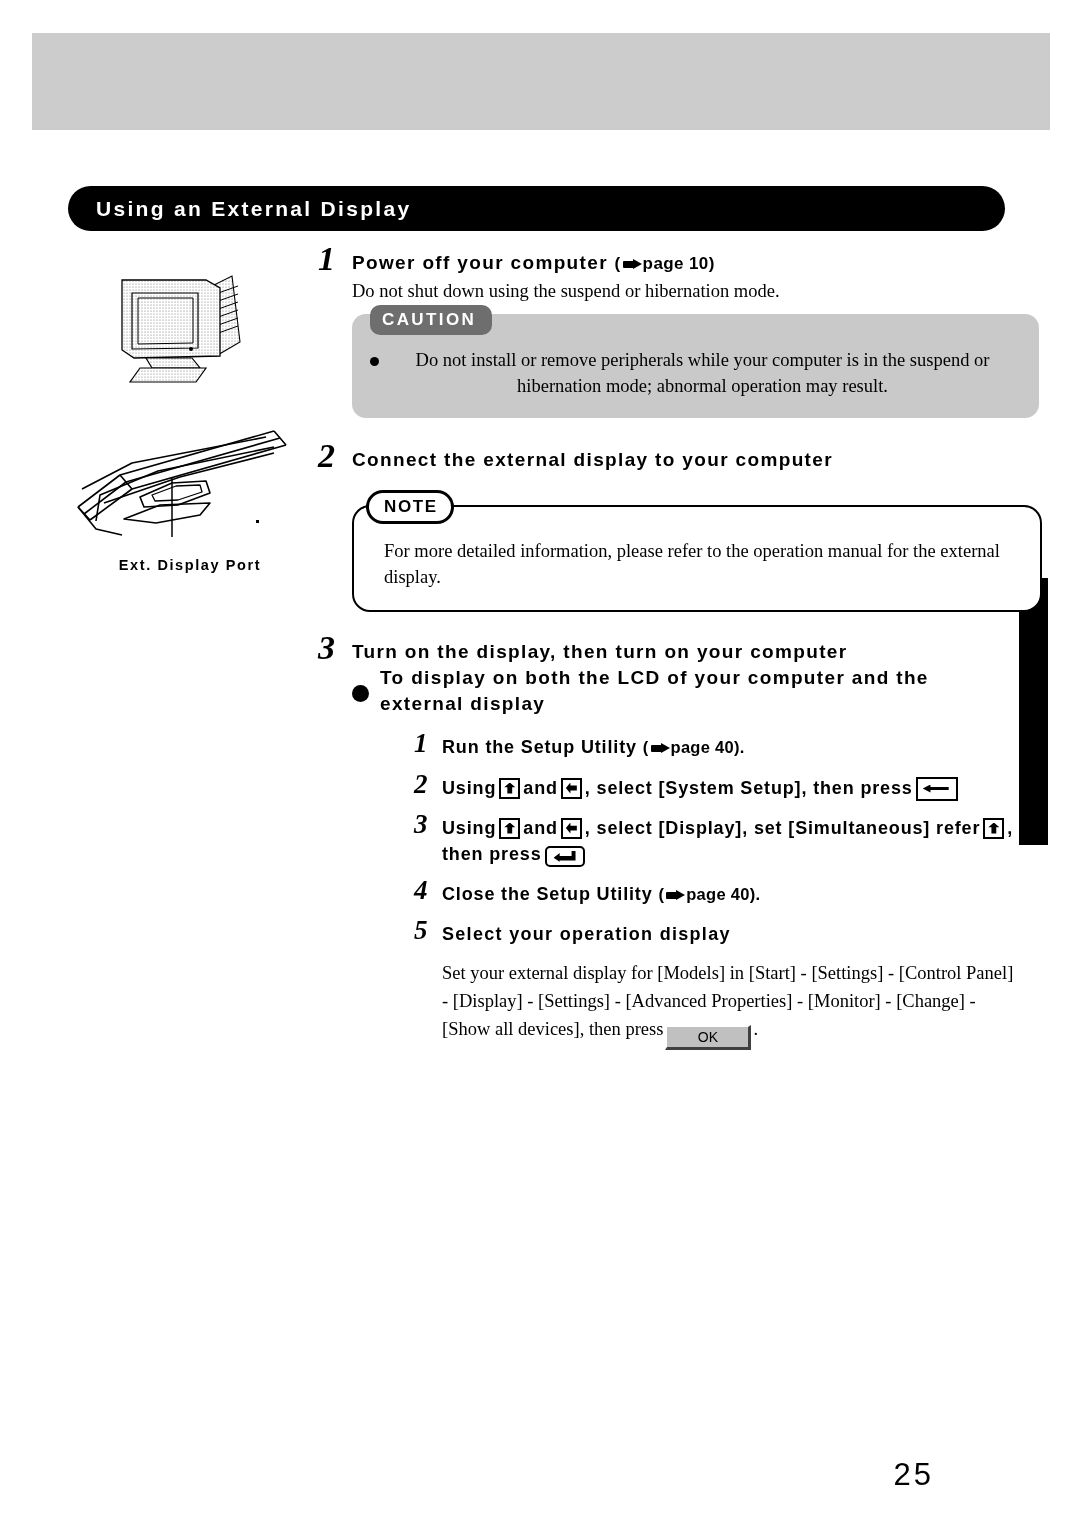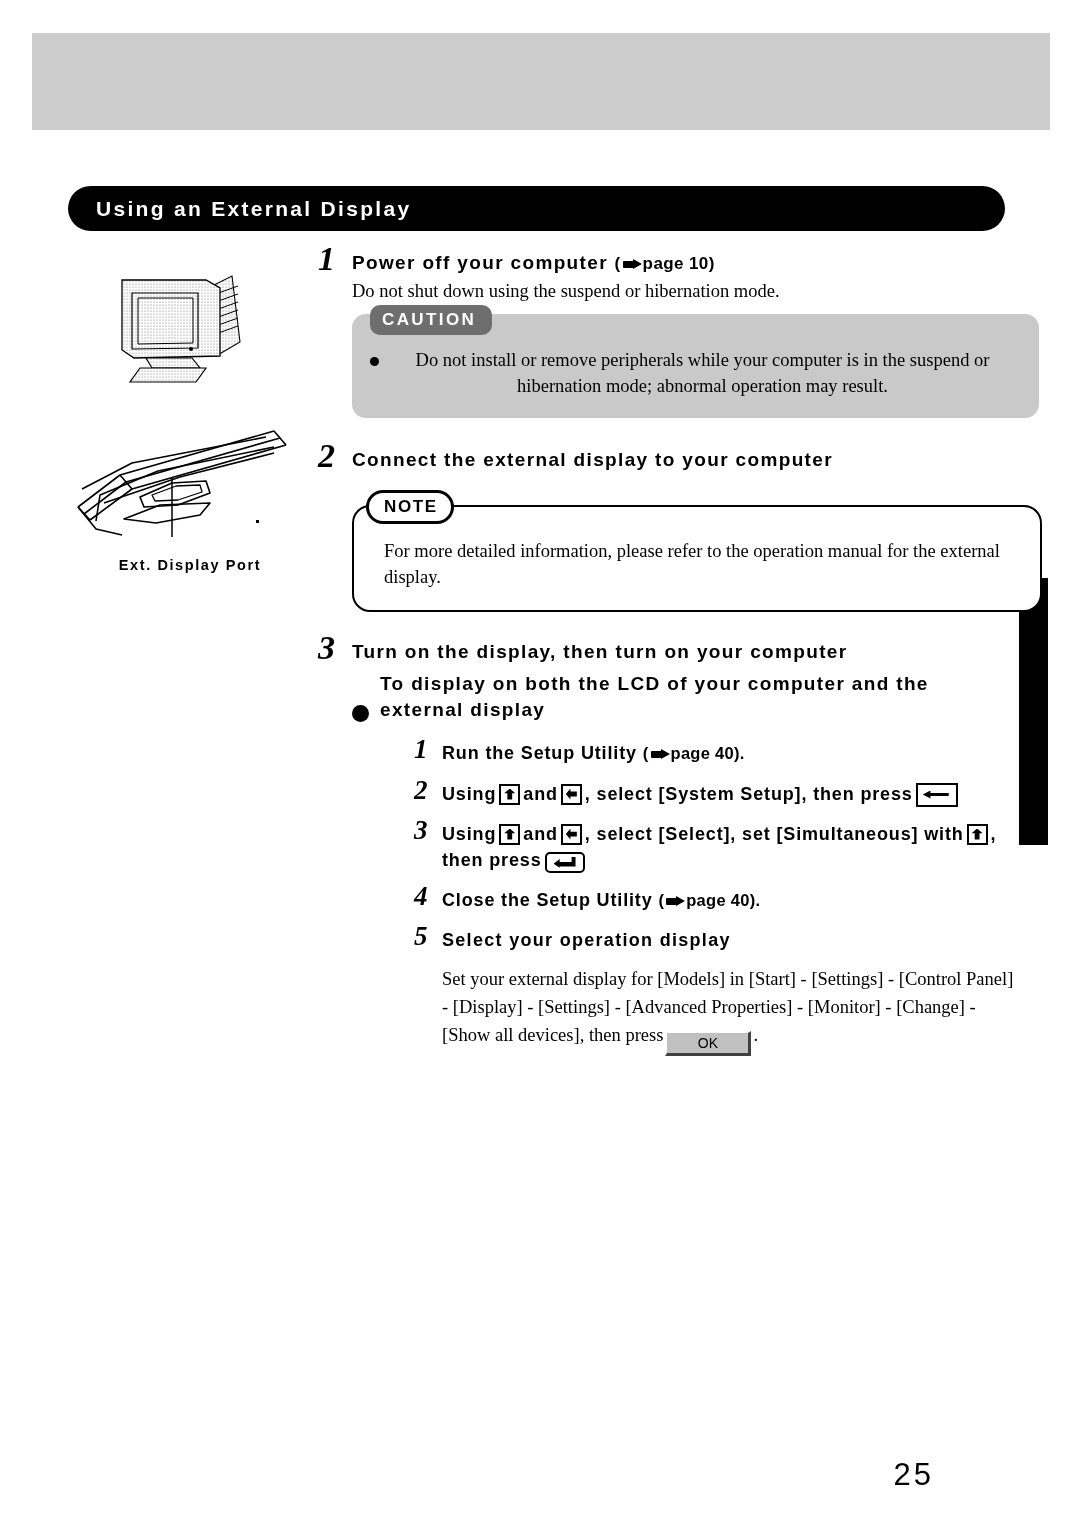--- a/index.html
+++ b/index.html
@@ -140,21 +140,21 @@
     border-radius: 17px;
     font-size: 17px; font-weight: bold; letter-spacing: 1.6px;
     padding: 4px 13px 4px 15px;
   }
   .note-text {
     font-family: "Liberation Serif", serif;
     font-size: 18.5px; line-height: 1.4; color: #000;
   }
 
   
-  .big-bullet-row { display: flex; align-items: flex-end; margin-top: 6px; }
+  .big-bullet-row { display: flex; align-items: center; }
   .big-dot {
     flex: 0 0 auto; width: 17px; height: 17px; border-radius: 50%;
     background: #000; margin: 6px 11px 0 0;
   }
   .big-bullet-text {
     font-size: 19px; font-weight: bold; letter-spacing: 1.35px;
     line-height: 1.35; color: #000;
   }
 
   
@@ -368,21 +368,21 @@
               <div class="substep-text">
                 <span>Using</span><span class="keycap key-updown"><span class="inner"></span></span><span>and</span><span class="keycap key-leftright"><span class="inner"></span></span><span>, select [System Setup], then press</span><span class="keycap key-spacebar"><span class="inner"></span></span>
               </div>
             </div>
           </div>
 
           <div class="substep">
             <div class="substep-num">3</div>
             <div class="substep-body">
               <div class="substep-text">
-                <span>Using</span><span class="keycap key-updown"><span class="inner"></span></span><span>and</span><span class="keycap key-leftright"><span class="inner"></span></span><span>, select [Select], set [Simultaneous] with</span><span class="keycap key-updown"><span class="inner"></span></span><span>, then press</span><span class="key-enter"><span class="glyph"></span></span>
+                <span>Using</span><span class="keycap key-updown"><span class="inner"></span></span><span>and</span><span class="keycap key-leftright"><span class="inner"></span></span><span>, select [Display], set [Simultaneous] refer</span><span class="keycap key-updown"><span class="inner"></span></span><span>, then press</span><span class="key-enter"><span class="glyph"></span></span>
               </div>
             </div>
           </div>
 
           <div class="substep" style="margin-top:6px;">
             <div class="substep-num">4</div>
             <div class="substep-body">
               <div class="substep-text">
                 <span>Close the Setup Utility</span>
                 <span class="norm"><span>(</span><span class="hand"></span><span>page 40).</span></span>

